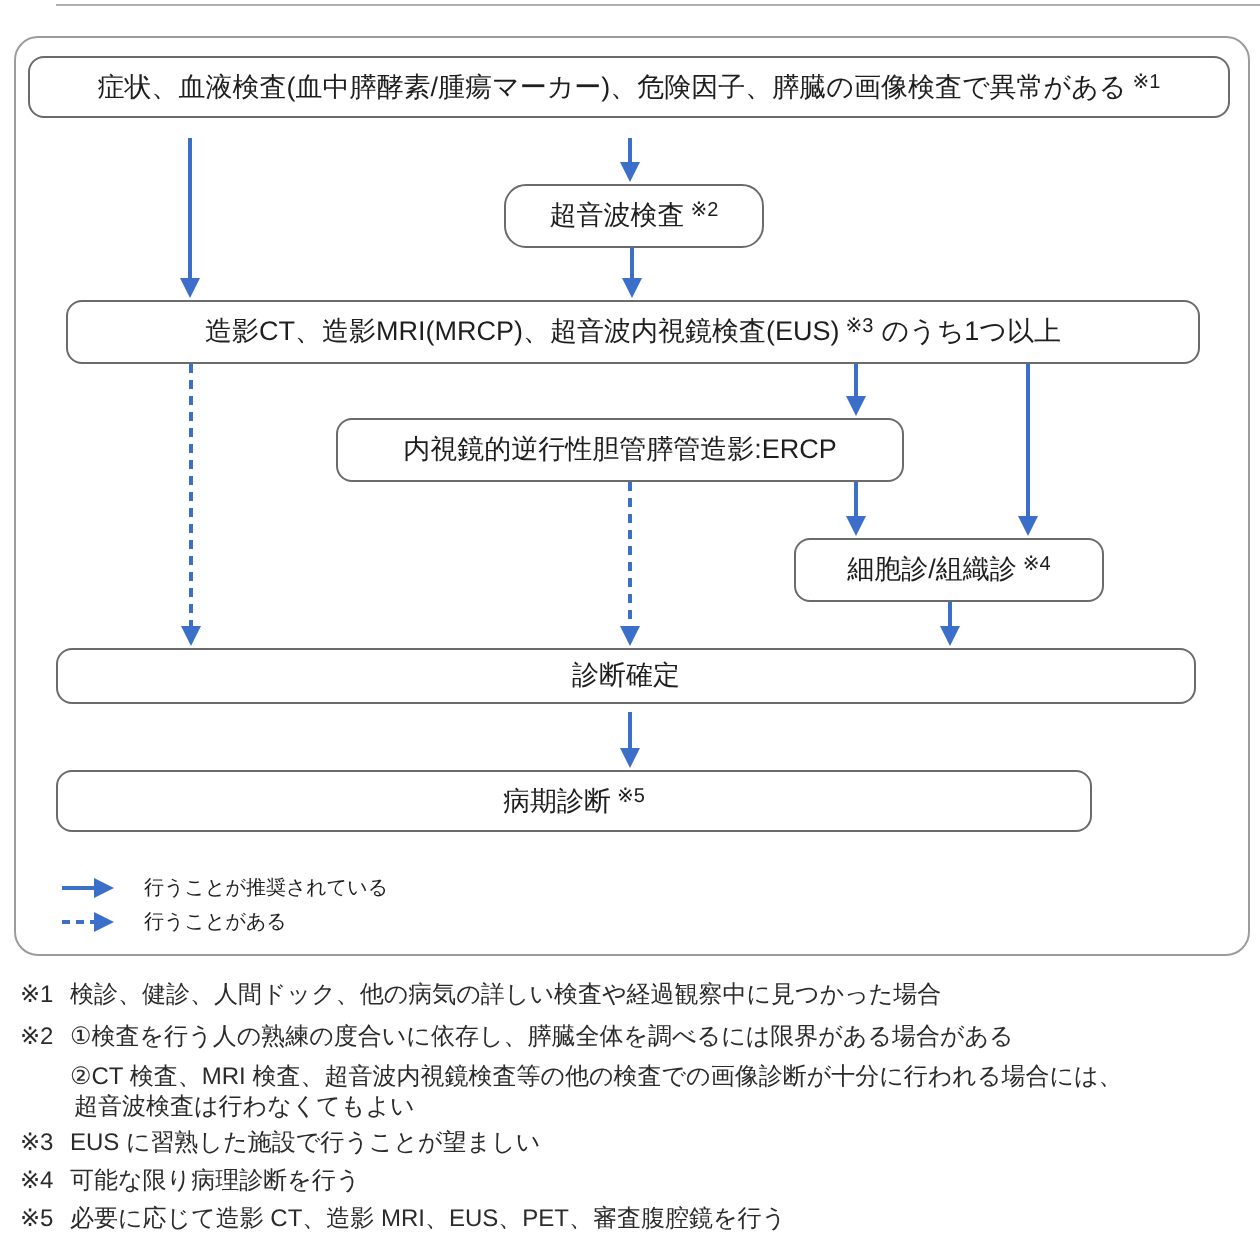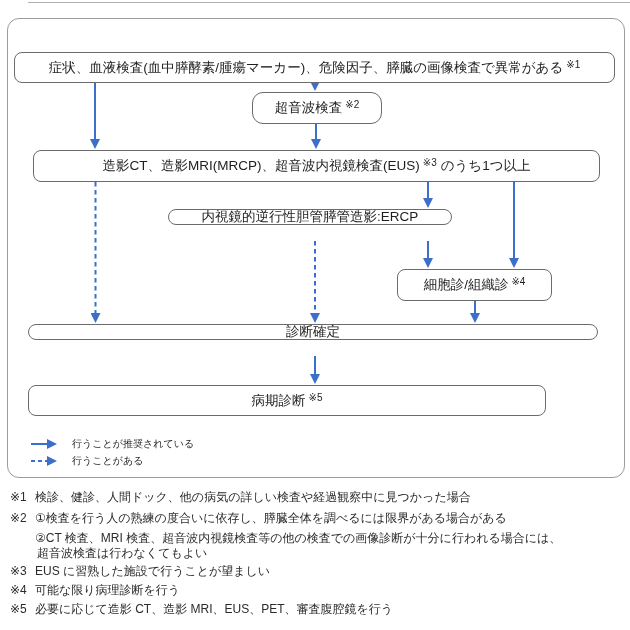--- a/index.html
+++ b/index.html
@@ -14,26 +14,26 @@
     border:1.4px solid #9c9c9c;border-radius:12px;box-sizing:border-box;background:#fff;
   }
   .box{
     position:absolute;box-sizing:border-box;background:#fff;
     border:1.4px solid #6b6b6b;border-radius:8px;
     display:flex;align-items:center;justify-content:center;
     font-size:13.5px;line-height:1;white-space:nowrap;z-index:3;
   }
   .box .sup{font-size:10px;position:relative;top:-4px;margin-left:3px;}
   .box .suffix{margin-left:4px;}
-  .b1{left:14px; top:52px; width:601px;height:31px;}
+  .b1{left:14px; top:28px; width:601px;height:31px;}
   .b2{left:252px;top:92px; width:130px;height:32px;border-radius:11px;}
   .b3{left:33px; top:150px;width:567px;height:32px;}
-  .b4{left:168px;top:209px;width:284px;height:16px;}
+  .b4{left:168px;top:209px;width:284px;height:32px;}
   .b5{left:397px;top:269px;width:155px;height:32px;}
-  .b6{left:28px; top:324px;width:570px;height:16px;}
+  .b6{left:28px; top:324px;width:570px;height:28px;}
   .b7{left:28px; top:385px;width:518px;height:31px;}
   .arrow-layer{position:absolute;left:0;top:0;z-index:2;pointer-events:none;}
   .legend-row{position:absolute;left:30px;display:flex;align-items:center;z-index:3;}
   .lg1{top:437px;}
   .lg2{top:454px;}
   .legend-row .lbl{margin-left:12px;font-size:10px;color:#1e1e1e;}
   .notes{position:absolute;left:0;top:0;width:630px;height:630px;}
   .note-row{position:absolute;left:0;width:620px;font-size:12px;line-height:16px;color:#2b2b2b;padding-left:35px;box-sizing:border-box;white-space:nowrap;}
   .note-row .marker{position:absolute;left:10px;top:0;}
   .note-row.indent{padding-left:37px;}

